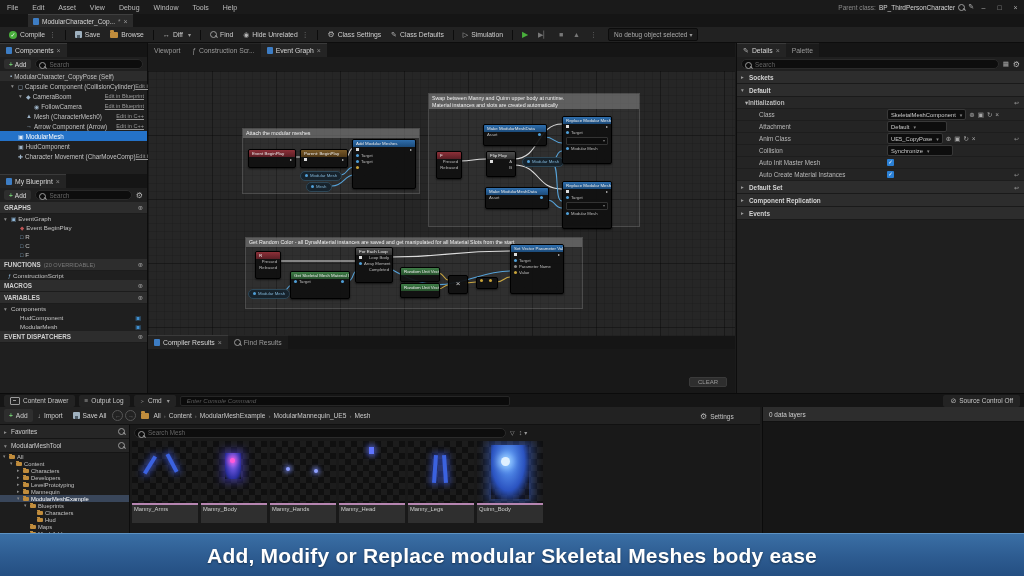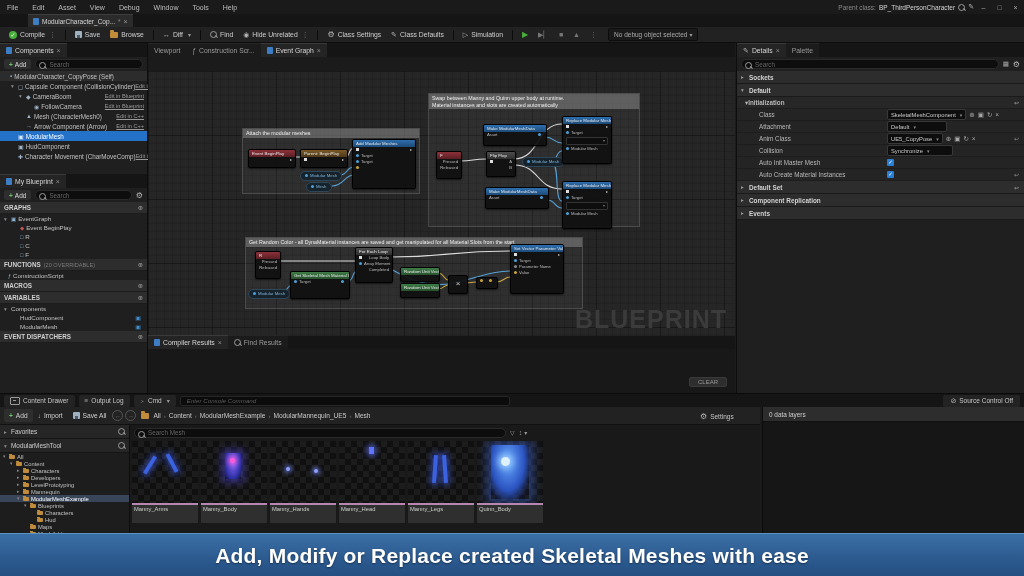--- a/index.html
+++ b/index.html
@@ -689,21 +689,20 @@
       <div class="pinrow">
           <span class="pin"></span>
           <span>Parameter Name</span>
         </div>
       <div class="pinrow">
           <span class="pin gold"></span>
           <span>Value</span>
         </div>
     </div>
 
-    <div id="watermark">BLUEPRINT</div>
   </div>
 
   <div id="results-tabs" class="abs">
     <div class="ptab">
         <span class="bp-ico"></span>
         <span>Compiler Results</span>
         <span class="px">×</span>
       </div>
     <div class="ptab inactive">
         <span class="ic-search"></span>
@@ -994,16 +993,16 @@
           <div class="tname">Quinn_Body</div>
         </div>
       </div>
   </div>
 
   <div id="datalayers" class="abs">
     <div class="dl-head">0 data layers</div>
   </div>
 
   <div id="banner" class="abs">
-    <span class="txt">Add, Modify or Replace created Skeletal Meshes with ease</span>
+    <span class="txt">Add, Modify or Replace modular Skeletal Meshes body ease</span>
   </div>
 
 </div>
 
 </body></html>

